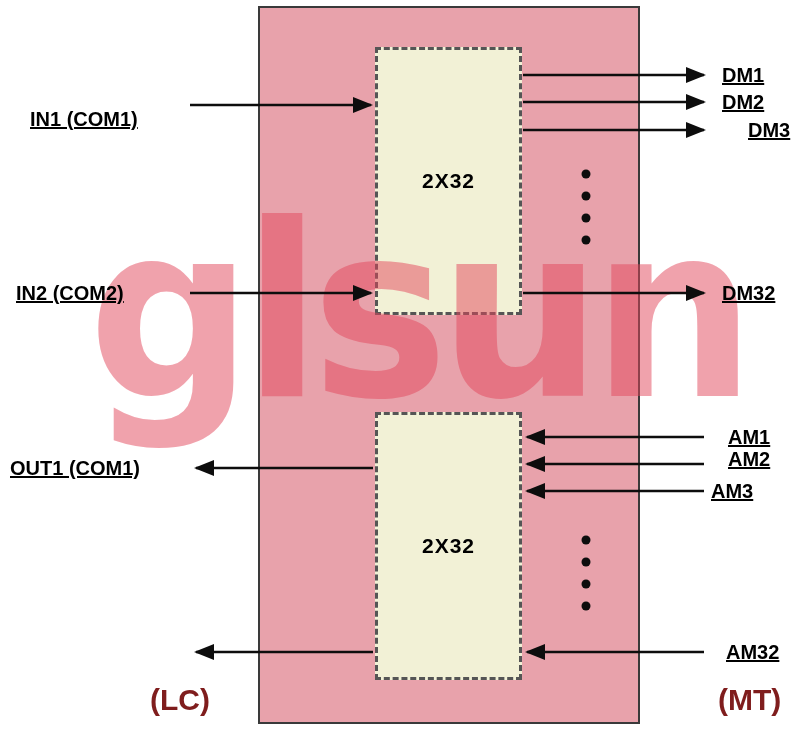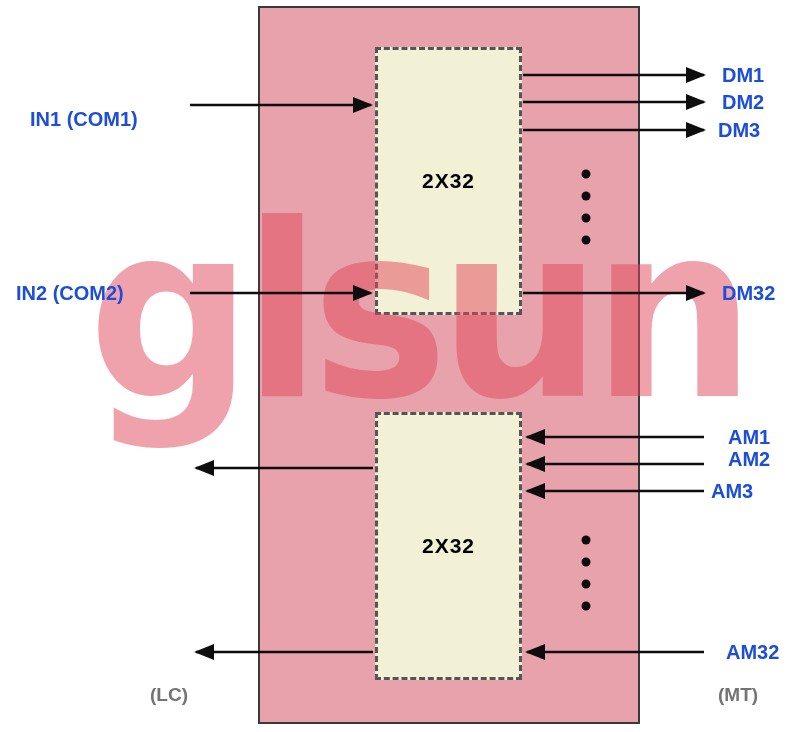--- a/index.html
+++ b/index.html
@@ -25,38 +25,38 @@
     font-family:"DejaVu Sans",sans-serif;font-weight:bold;
     font-size:230px;line-height:1;letter-spacing:-10px;
     color:#e3475c;opacity:0.5;pointer-events:none;user-select:none;
     transform:scaleY(1.05);
   }
 
   .wires{position:absolute;left:0;top:0;z-index:4;}
 
   .port-label{
     position:absolute;z-index:5;font-weight:bold;font-size:20px;
-    color:#1d4ed8;white-space:nowrap;line-height:1;
+    color:#000000;white-space:nowrap;line-height:1;text-decoration:underline;
   }
   .lbl-in1{left:30px;top:109px;}
   .lbl-in2{left:16px;top:283px;}
   .lbl-out1{left:10px;top:458px;}
   .lbl-out2{left:2px;top:642px;}
   .lbl-dm1{left:722px;top:65px;}
   .lbl-dm2{left:722px;top:92px;}
-  .lbl-dm3{left:718px;top:120px;}
+  .lbl-dm3{left:748px;top:120px;}
   .lbl-dm32{left:722px;top:283px;}
   .lbl-am1{left:728px;top:427px;}
   .lbl-am2{left:728px;top:449px;}
   .lbl-am3{left:711px;top:481px;}
   .lbl-am32{left:726px;top:642px;}
 
   .connector-label{
-    position:absolute;z-index:5;font-weight:bold;font-size:19px;
-    color:#737373;line-height:1;white-space:nowrap;
+    position:absolute;z-index:5;font-weight:bold;font-size:30px;
+    color:#7f1d1d;line-height:1;white-space:nowrap;
   }
   .lbl-lc{left:150px;top:685px;}
   .lbl-mt{left:686px;top:685px;margin-left:32px;}
 </style>
 </head>
 <body>
 
 <div class="canvas">
 
   <div class="enclosure"></div>
@@ -104,20 +104,21 @@
     <g>
       <circle cx="586" cy="540" r="4.5" fill="#0d0d0d"></circle>
       <circle cx="586" cy="562" r="4.5" fill="#0d0d0d"></circle>
       <circle cx="586" cy="584" r="4.5" fill="#0d0d0d"></circle>
       <circle cx="586" cy="606" r="4.5" fill="#0d0d0d"></circle>
     </g>
   </svg>
 
   <span class="port-label lbl-in1">IN1 (COM1)</span>
   <span class="port-label lbl-in2">IN2 (COM2)</span>
+  <span class="port-label lbl-out1">OUT1 (COM1)</span>
 
   <span class="port-label lbl-dm1">DM1</span>
   <span class="port-label lbl-dm2">DM2</span>
   <span class="port-label lbl-dm3">DM3</span>
   <span class="port-label lbl-dm32">DM32</span>
   <span class="port-label lbl-am1">AM1</span>
   <span class="port-label lbl-am2">AM2</span>
   <span class="port-label lbl-am3">AM3</span>
   <span class="port-label lbl-am32">AM32</span>
 

